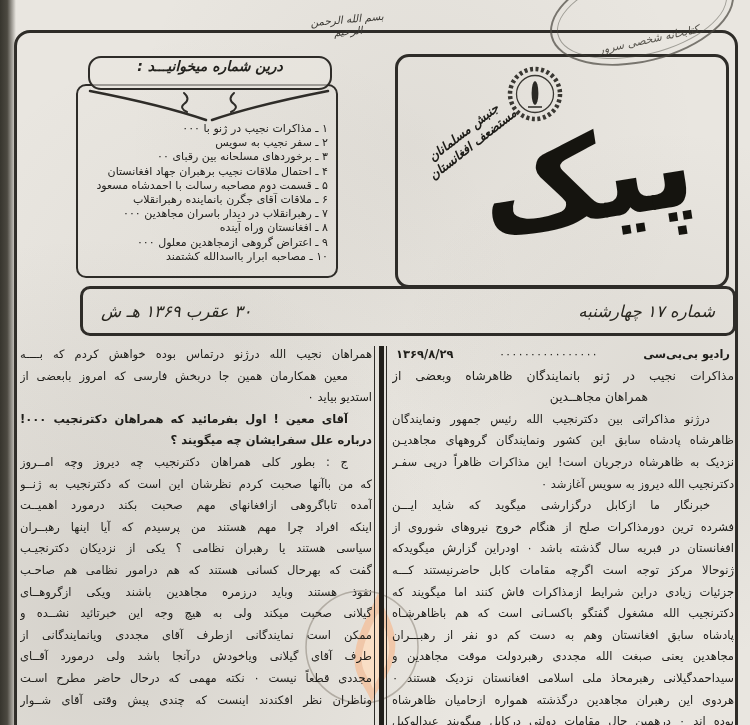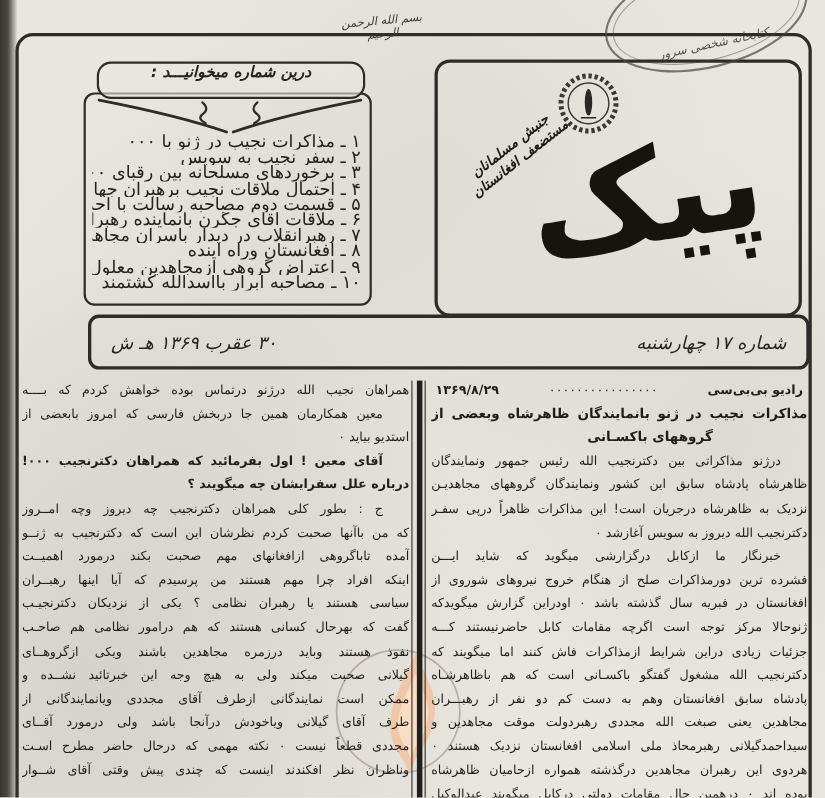--- a/index.html
+++ b/index.html
@@ -32,21 +32,21 @@
   .stamp::after{content:"";position:absolute;inset:5px;border:1px solid rgba(72,70,62,.45);border-radius:50%;}
   .stamp span{font-style:italic;font-size:11px;color:rgba(60,58,50,.85);transform:rotate(2deg);direction:rtl;}
   
   .toc-banner{position:absolute;left:88px;top:56px;width:240px;height:30px;z-index:2;
     border:2.5px solid #2e2c28;border-radius:13px;display:flex;align-items:flex-start;justify-content:center;
     font-weight:bold;font-style:italic;font-size:14px;direction:rtl;background:rgba(233,230,224,.6);}
   .toc-chevron{position:absolute;left:86px;top:88px;z-index:2;}
   .toc-box{position:absolute;left:76px;top:84px;width:258px;height:190px;z-index:1;
     border:2.5px solid #2e2c28;border-radius:10px;}
   .toc-list{position:absolute;top:36px;right:8px;left:6px;direction:rtl;
-    font-size:16px;line-height:14.2px;text-align:right;color:#23221f;}
+    font-size:11px;line-height:14.2px;text-align:right;color:#23221f;}
   .toc-item{white-space:nowrap;overflow:hidden;}
   
   .masthead{position:absolute;left:395px;top:54px;width:328px;height:228px;z-index:1;
     border:3px solid #2e2c28;border-radius:14px;overflow:hidden;}
   .emblem{position:absolute;left:108px;top:8px;}
   .mast-sub{position:absolute;left:4px;top:66px;width:132px;transform:rotate(-38deg);
     font-style:italic;font-weight:bold;font-size:12.5px;line-height:15px;text-align:center;direction:rtl;color:#1d1c18;}
   .mast-title{position:absolute;right:14px;top:24px;width:250px;height:196px;line-height:196px;
     font-size:118px;font-weight:bold;text-align:center;transform:rotate(-9deg);color:#15140f;direction:rtl;}
   
@@ -58,21 +58,21 @@
   
   .col{position:absolute;top:344px;z-index:2;direction:rtl;font-size:11.5px;color:#1f1e1a;}
   .col-right{left:392px;width:342px;}
   .col-left{left:20px;width:352px;}
   .line{height:21.6px;line-height:21.6px;overflow:hidden;
     text-align:justify;text-align-last:justify;}
   .line.short{text-align-last:right;}
   .ind1{padding-right:24px;}
   .ind2{padding-right:86px;}
   .bold{font-weight:bold;}
-  .headline{font-weight:bold;font-size:12.3px;}
+  .headline{font-weight:normal;font-size:12.3px;}
   .radio{display:flex;justify-content:space-between;align-items:center;direction:rtl;padding:0 4px;text-align-last:auto;}
   .radio .dots{letter-spacing:2px;color:#2a2923;}
   .divider{position:absolute;left:374px;top:346px;height:380px;width:13px;z-index:2;box-sizing:border-box;
     border-left:1.5px solid #2e2c28;border-right:1.5px solid #2e2c28;}
   .divider::after{content:"";position:absolute;left:3.5px;top:0;bottom:0;width:5px;background:#211f1b;}
 </style>
 </head>
 <body>
 
 <div class="scan">
@@ -137,21 +137,21 @@
   </div>
 
   <div class="col col-right">
     <div class="line radio">
       <span class="bold">رادیو بی‌بی‌سی</span>
       <span class="dots">۰۰۰۰۰۰۰۰۰۰۰۰۰۰۰۰</span>
       <span class="bold">۱۳۶۹/۸/۲۹</span>
     </div>
     <div id="right-lines">
         <div class="line headline">مذاکرات نجیب در ژنو بانمایندگان ظاهرشاه وبعضی از</div>
-        <div class="line headline ind2 short">گروههای باکسـانی</div>
+        <div class="line headline ind2 short">همراهان مجاهــدین</div>
         <div class="line ind1">درژنو مذاکراتی بین دکترنجیب الله رئیس جمهور ونمایندگان</div>
         <div class="line">ظاهرشاه پادشاه سابق این کشور ونمایندگان گروههای مجاهدیـن</div>
         <div class="line">نزدیک به ظاهرشاه درجریان است! این مذاکرات ظاهراً درپی سفـر</div>
         <div class="line short">دکترنجیب الله دیروز به سویس آغازشد ۰</div>
         <div class="line ind1">خبرنگار ما ازکابل درگزارشی میگوید که شاید ایـــن</div>
         <div class="line">فشرده ترین دورمذاکرات صلح از هنگام خروج نیروهای شوروی از</div>
         <div class="line">افغانستان در فبریه سال گذشته باشد ۰ اودراین گزارش میگویدکه</div>
         <div class="line">ژنوحالا مرکز توجه است اگرچه مقامات کابل حاضرنیستند کـــه</div>
         <div class="line">جزئیات زیادی دراین شرایط ازمذاکرات فاش کنند اما میگویند که</div>
         <div class="line">دکترنجیب الله مشغول گفتگو باکسـانی است که هم باظاهرشـاه</div>

